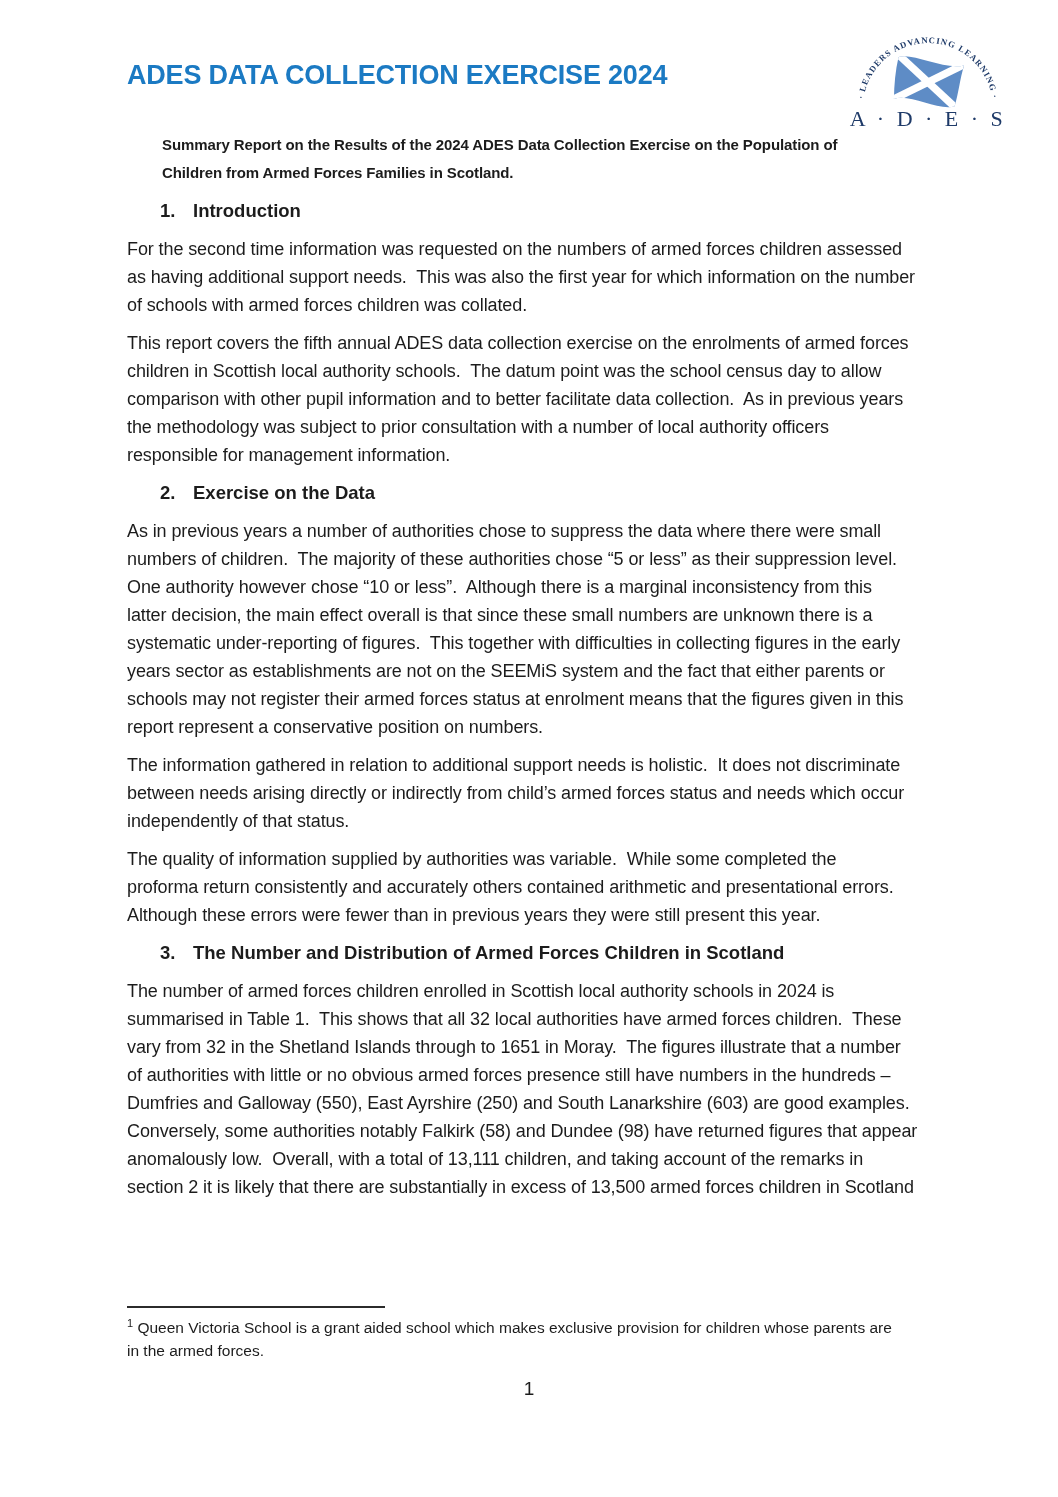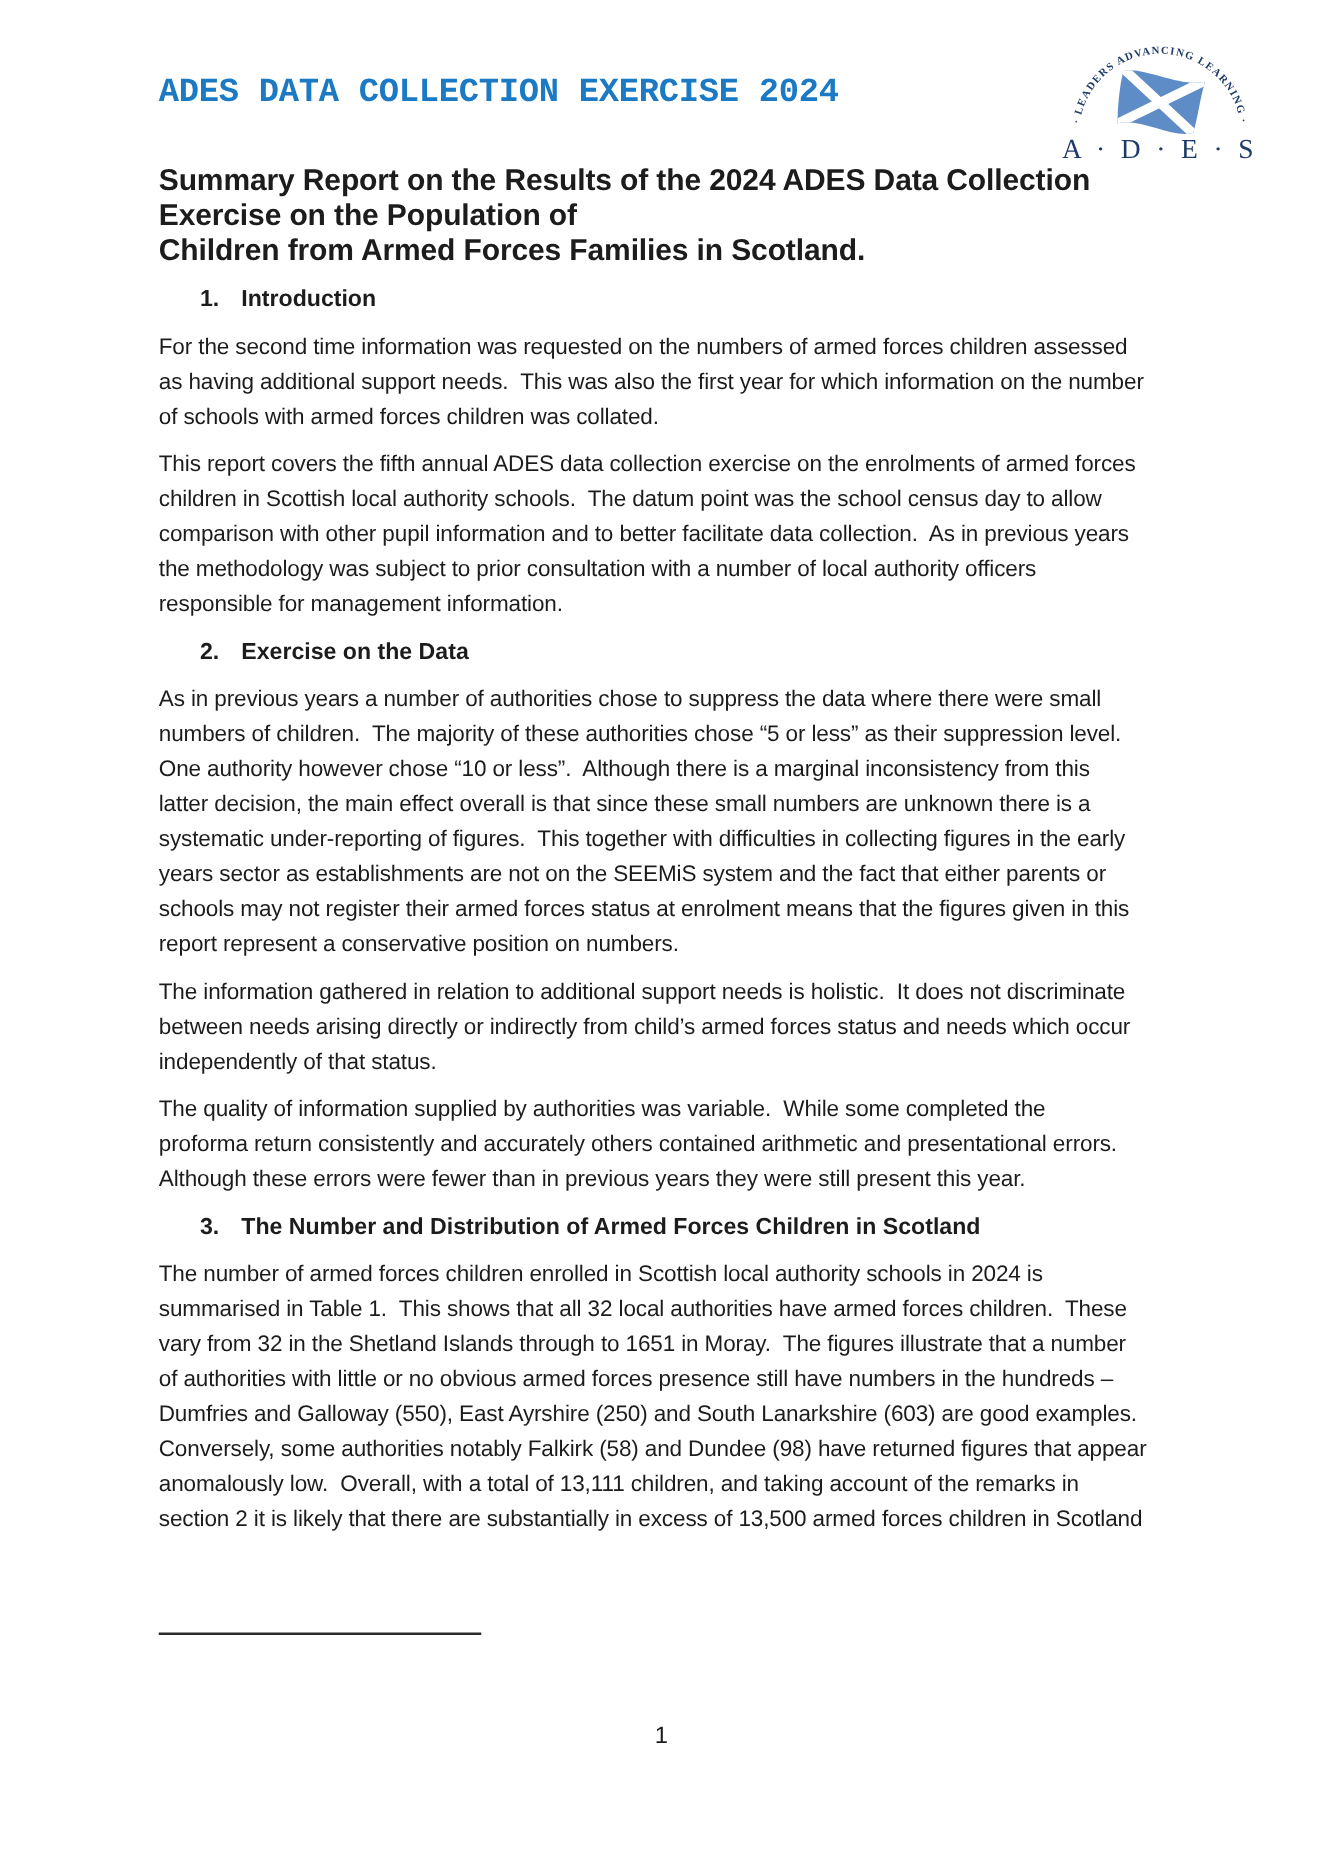--- a/index.html
+++ b/index.html
@@ -16,21 +16,20 @@
   .doc-title {
     position: absolute;
     top: 60px;
     left: 127px;
     margin: 0;
     font-size: 27px;
     font-weight: bold;
     letter-spacing: -0.2px;
     color: #1b7ac3;
     white-space: nowrap;
-    font-family: Liberation Mono, monospace;
   }
   .logo {
     position: absolute;
     top: 28px;
     left: 843px;
     width: 170px;
     height: 102px;
   }
   .logo svg { display: block; }
   .arc-text {
@@ -54,21 +53,22 @@
   }
   .content p {
     margin: 0 0 10px 0;
     font-size: 18px;
     line-height: 28px;
     letter-spacing: -0.1px;
     white-space: pre-wrap;
   }
   p.summary {
     font-weight: bold;
-    font-size: 24px;
+    font-size: 15px;
+    margin-left: 35px;
   }
   .h2 {
     display: flex;
     margin: 0 0 10px 33px;
     font-size: 18.5px;
     font-weight: bold;
     line-height: 28px;
   }
   .h2 .num { flex: 0 0 33px; }
   sup {
@@ -179,17 +179,19 @@
 of authorities with little or no obvious armed forces presence still have numbers in the hundreds –
 Dumfries and Galloway (550), East Ayrshire (250) and South Lanarkshire (603) are good examples.
 Conversely, some authorities notably Falkirk (58) and Dundee (98) have returned figures that appear
 anomalously low.  Overall, with a total of 13,111 children, and taking account of the remarks in
 section 2 it is likely that there are substantially in excess of 13,500 armed forces children in Scotland</p>
 
   </div>
 
   <div class="footnote">
     <div class="fn-rule"></div>
+    <p><sup>1</sup><span> Queen Victoria School is a grant aided school which makes exclusive provision for children whose parents are
+in the armed forces.</span></p>
   </div>
 
   <div class="pageno">1</div>
 
 </div>
 
 </body></html>

